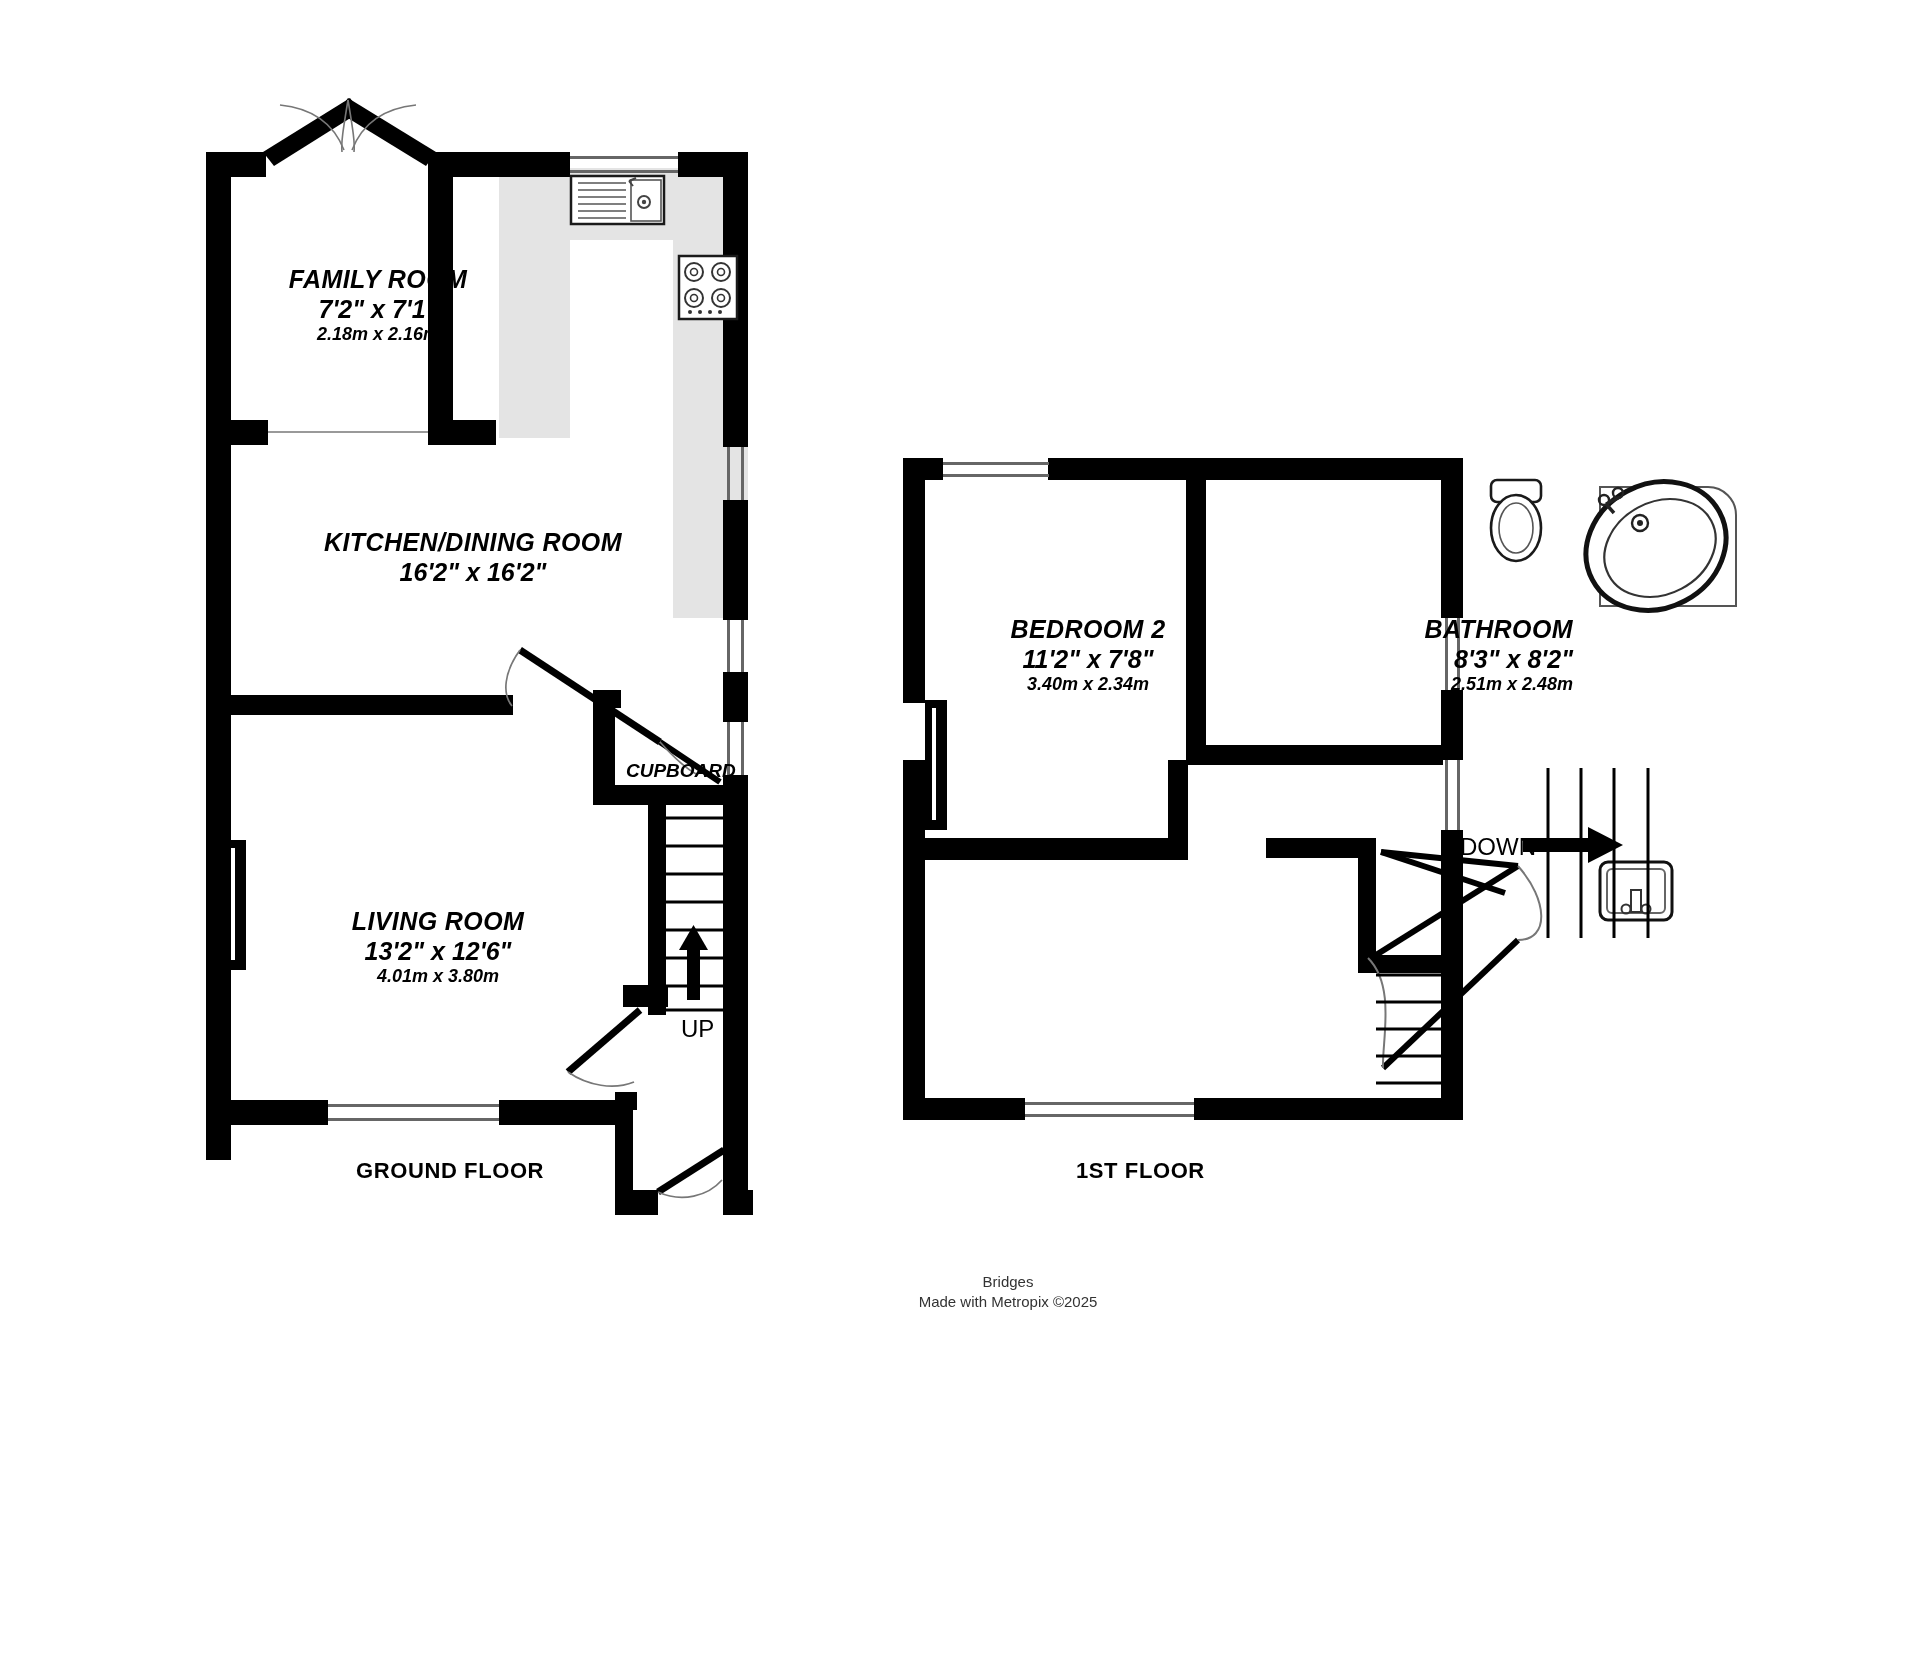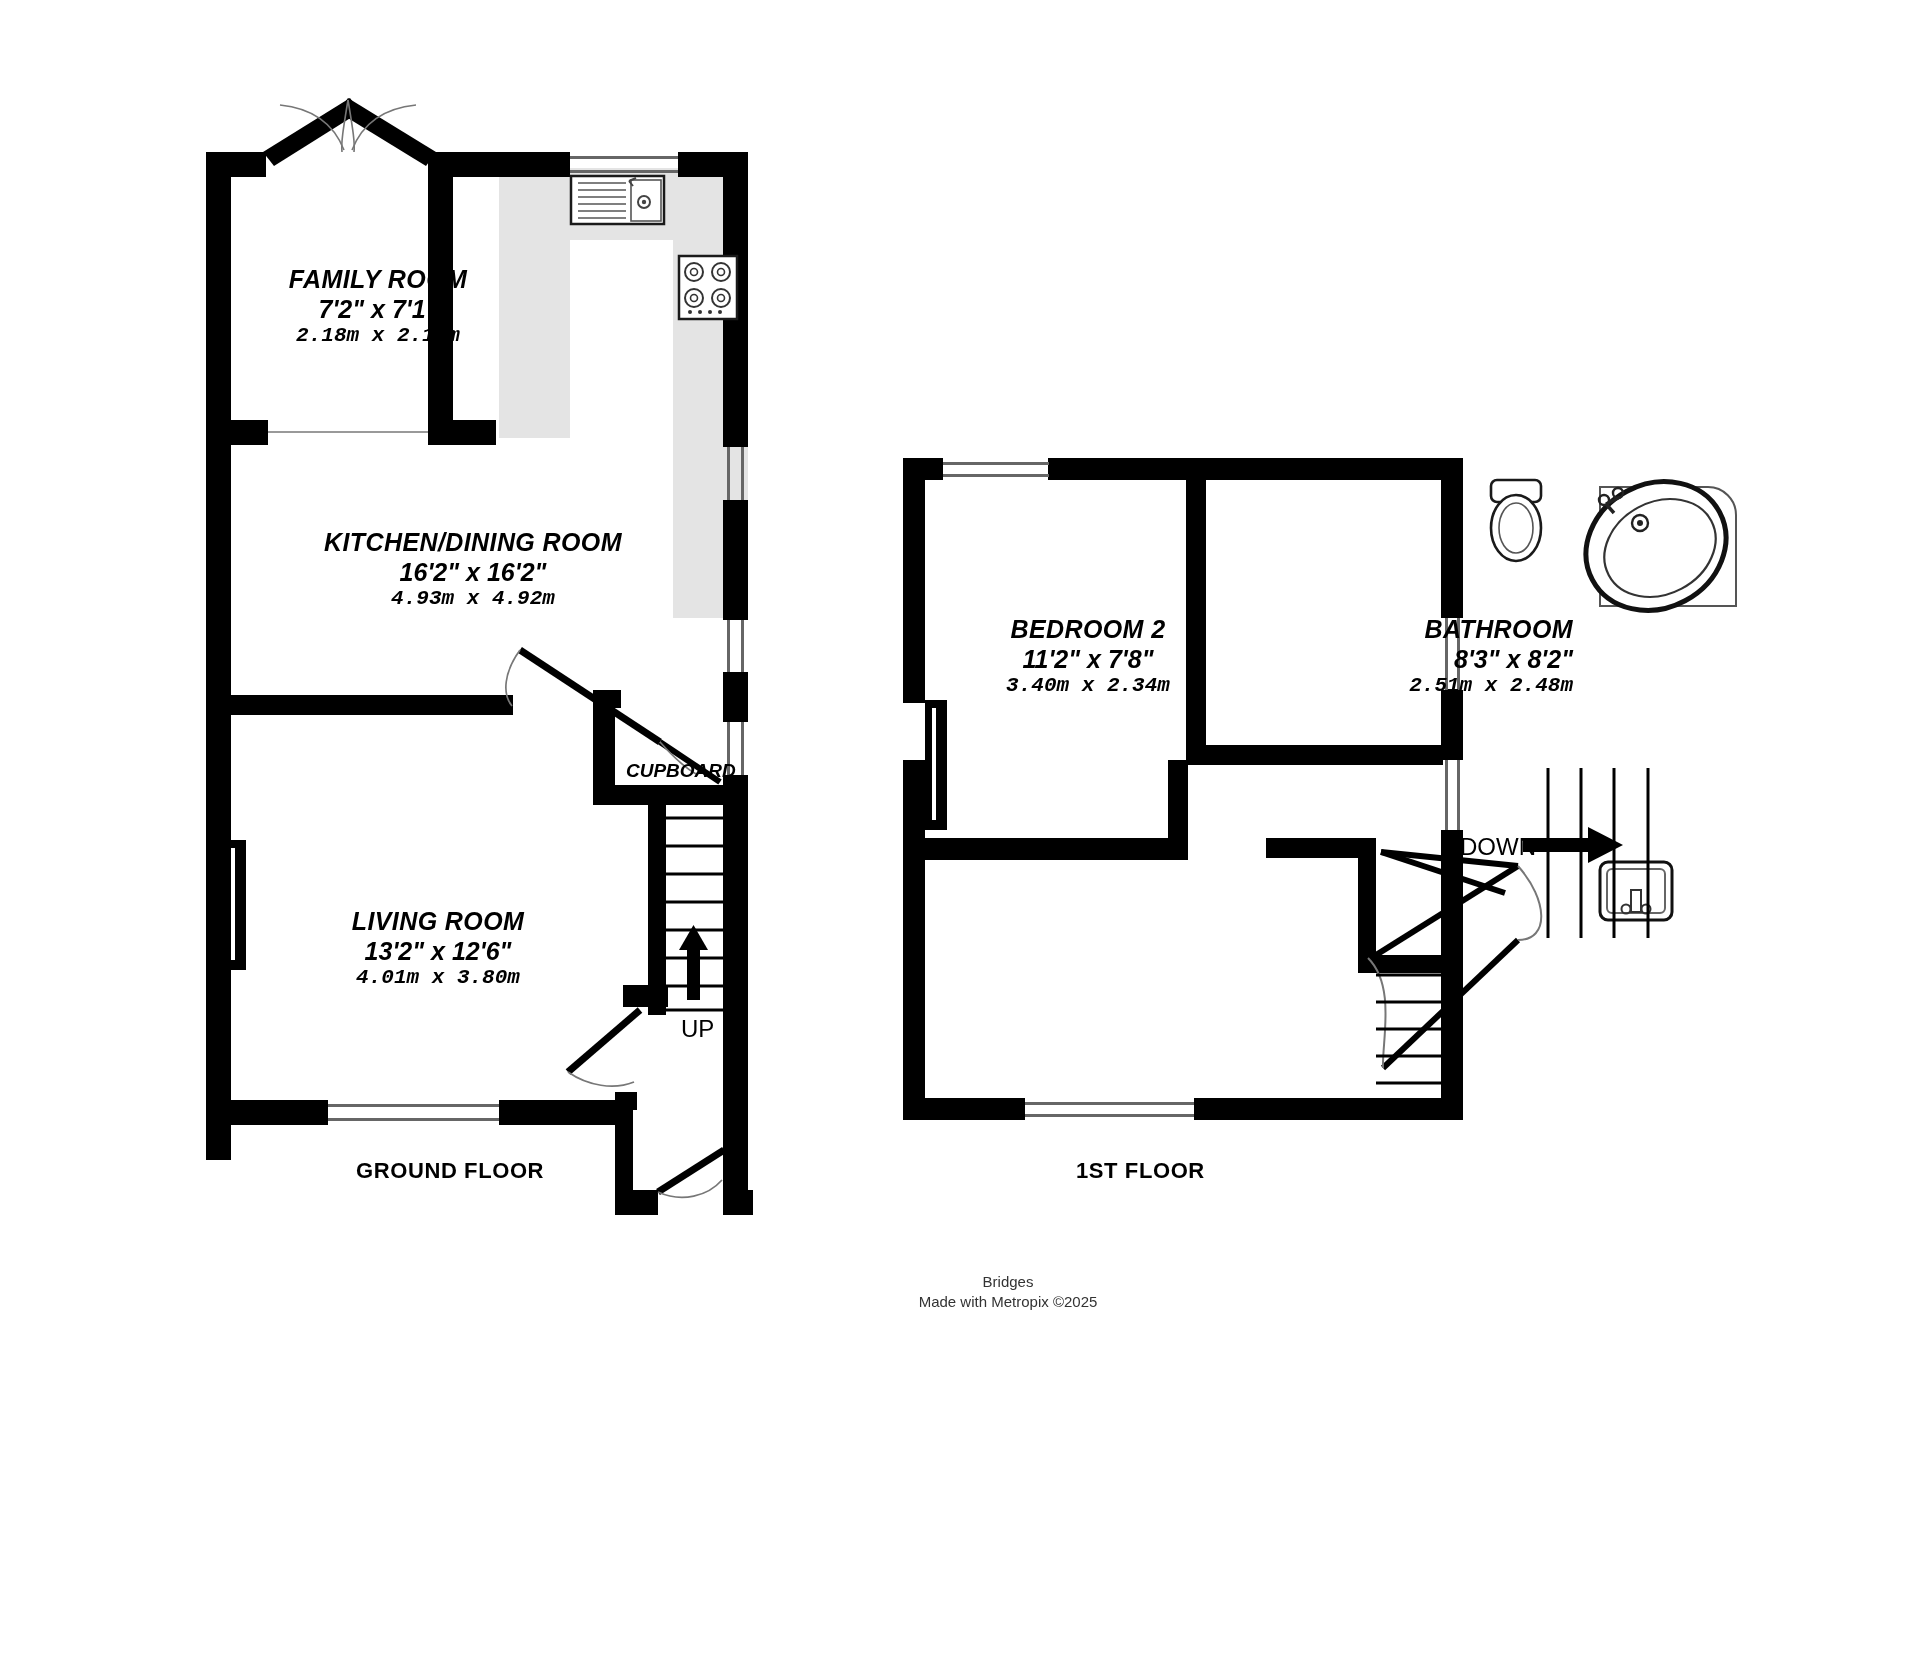--- a/index.html
+++ b/index.html
@@ -2,21 +2,21 @@
 <html><head>
 <meta charset="utf-8">
 <style>
   html,body{margin:0;padding:0;background:#ffffff;}
   body{width:1920px;height:1669px;font-family:"Liberation Sans",sans-serif;position:relative;overflow:hidden;}
   .stage{position:absolute;left:0;top:0;width:1920px;height:1669px;margin-left:48px;}
   svg{position:absolute;left:0;top:0;}
   .rmlabel{position:absolute;text-align:center;font-weight:bold;font-style:italic;color:#000;line-height:1.18;white-space:nowrap;}
   .rmlabel .nm{font-size:25px;letter-spacing:.4px;}
   .rmlabel .d1{font-size:25px;}
-  .rmlabel .d2{font-size:21px;font-family:Liberation Mono, monospace;}
+  .rmlabel .d2{font-size:18px;}
   .floorlabel{position:absolute;font-weight:bold;font-size:22px;letter-spacing:.6px;color:#000;white-space:nowrap;}
   .smalllabel{position:absolute;font-weight:bold;font-size:19px;font-style:italic;color:#000;white-space:nowrap;}
   .dirlabel{position:absolute;font-size:24px;color:#000;white-space:nowrap;}
   .credit{position:absolute;text-align:center;font-size:15px;color:#333;line-height:1.35;width:100%;left:0;}
 </style>
 </head>
 <body>
 
 <div class="stage">
 
@@ -285,21 +285,20 @@
 
   <div class="rmlabel" style="left:160px;top:265px;width:340px;">
     <div class="nm">FAMILY ROOM</div>
     <div class="d1">7'2"  x 7'1"</div>
     <div class="d2">2.18m  x 2.16m</div>
   </div>
 
   <div class="rmlabel" style="left:180px;top:528px;width:490px;">
     <div class="nm">KITCHEN/DINING ROOM</div>
     <div class="d1">16'2"  x 16'2"</div>
-    <div class="d2">4.93m  x 4.92m</div>
   </div>
 
   <div class="rmlabel" style="left:180px;top:907px;width:420px;">
     <div class="nm">LIVING ROOM</div>
     <div class="d1">13'2"  x 12'6"</div>
     <div class="d2">4.01m  x 3.80m</div>
   </div>
 
   <div class="smalllabel" style="left:578px;top:760px;">CUPBOARD</div>
   <div class="dirlabel" style="left:633px;top:1015px;">UP</div>

